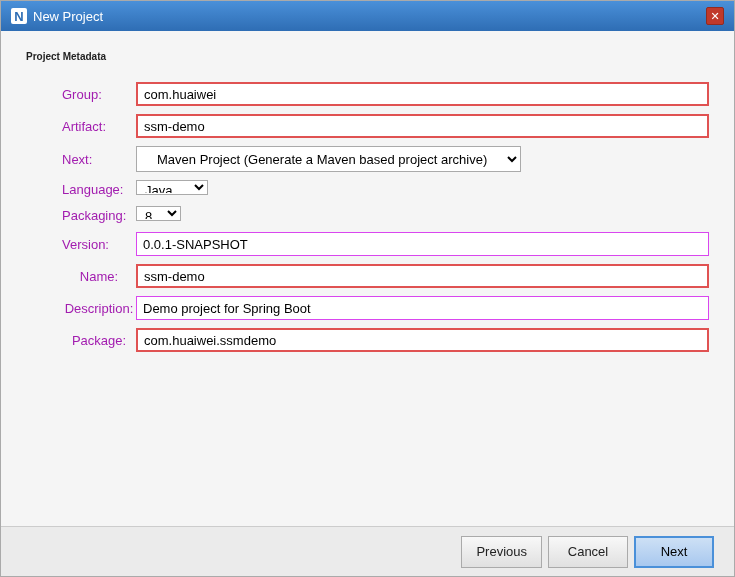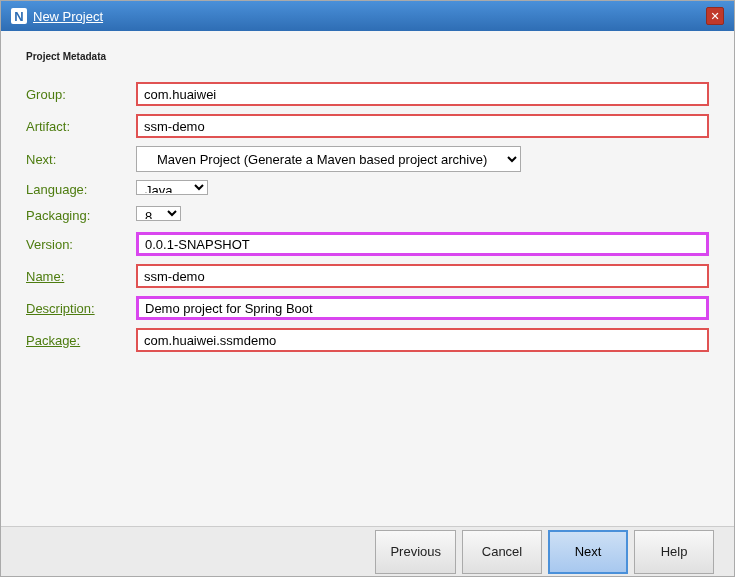--- a/index.html
+++ b/index.html
@@ -57,21 +57,20 @@
       justify-content: center;
       font-size: 10px;
       color: #2e6db4;
       font-weight: bold;
     }
 
     .title-text {
       color: white;
       font-size: 13px;
       font-weight: normal;
-      text-decoration: underline;
     }
 
     .close-btn {
       width: 18px;
       height: 18px;
       background: #c0392b;
       border: 1px solid #922b21;
       border-radius: 2px;
       display: flex;
       align-items: center;
@@ -97,37 +96,38 @@
 
     .form-grid {
       display: grid;
       grid-template-columns: 110px 1fr;
       gap: 0;
       align-items: center;
     }
 
     .form-label {
       padding: 5px 0;
-      color: #4d7c0f;
+      color: #a21caf;
       font-size: 13px;
       align-self: center;
+      margin-left: 36px;
     }
 
     .form-label.underline {
-      text-decoration: underline;
-      cursor: pointer;
+      cursor: pointer;
+      text-align: center;
     }
 
     .form-control-wrap {
       padding: 4px 0;
     }
 
     input[type="text"] {
       height: 24px;
-      border: 3px solid #d946ef;
+      border: 1px solid #d946ef;
       background: white;
       padding: 2px 6px;
       font-size: 13px;
       width: 100%;
       outline: none;
     }
 
     input[type="text"].highlight {
       border: 2px solid #e05252;
     }
@@ -156,21 +156,21 @@
       padding: 10px 20px;
       display: flex;
       justify-content: flex-end;
       gap: 6px;
       height: 50px;
       align-items: center;
       flex-shrink: 0;
     }
 
     .btn {
-      height: 44px;
+      height: 32px;
       min-width: 80px;
       border: 1px solid #aaa;
       background: linear-gradient(to bottom, #f8f8f8, #e0e0e0);
       padding: 0 14px;
       font-size: 13px;
       cursor: pointer;
       color: #222;
     }
 
     .btn.primary {
@@ -257,15 +257,14 @@
         <input type="text" class="highlight" value="com.huaiwei.ssmdemo" style="">
       </div>
 
     </div>
   </div>
 
   <div class="dialog-footer">
     <button class="btn">Previous</button>
     <button class="btn">Cancel</button>
     <button class="btn primary">Next</button>
-    <button class="btn">Help</button>
   </div>
 </div>
 
 </body></html>

